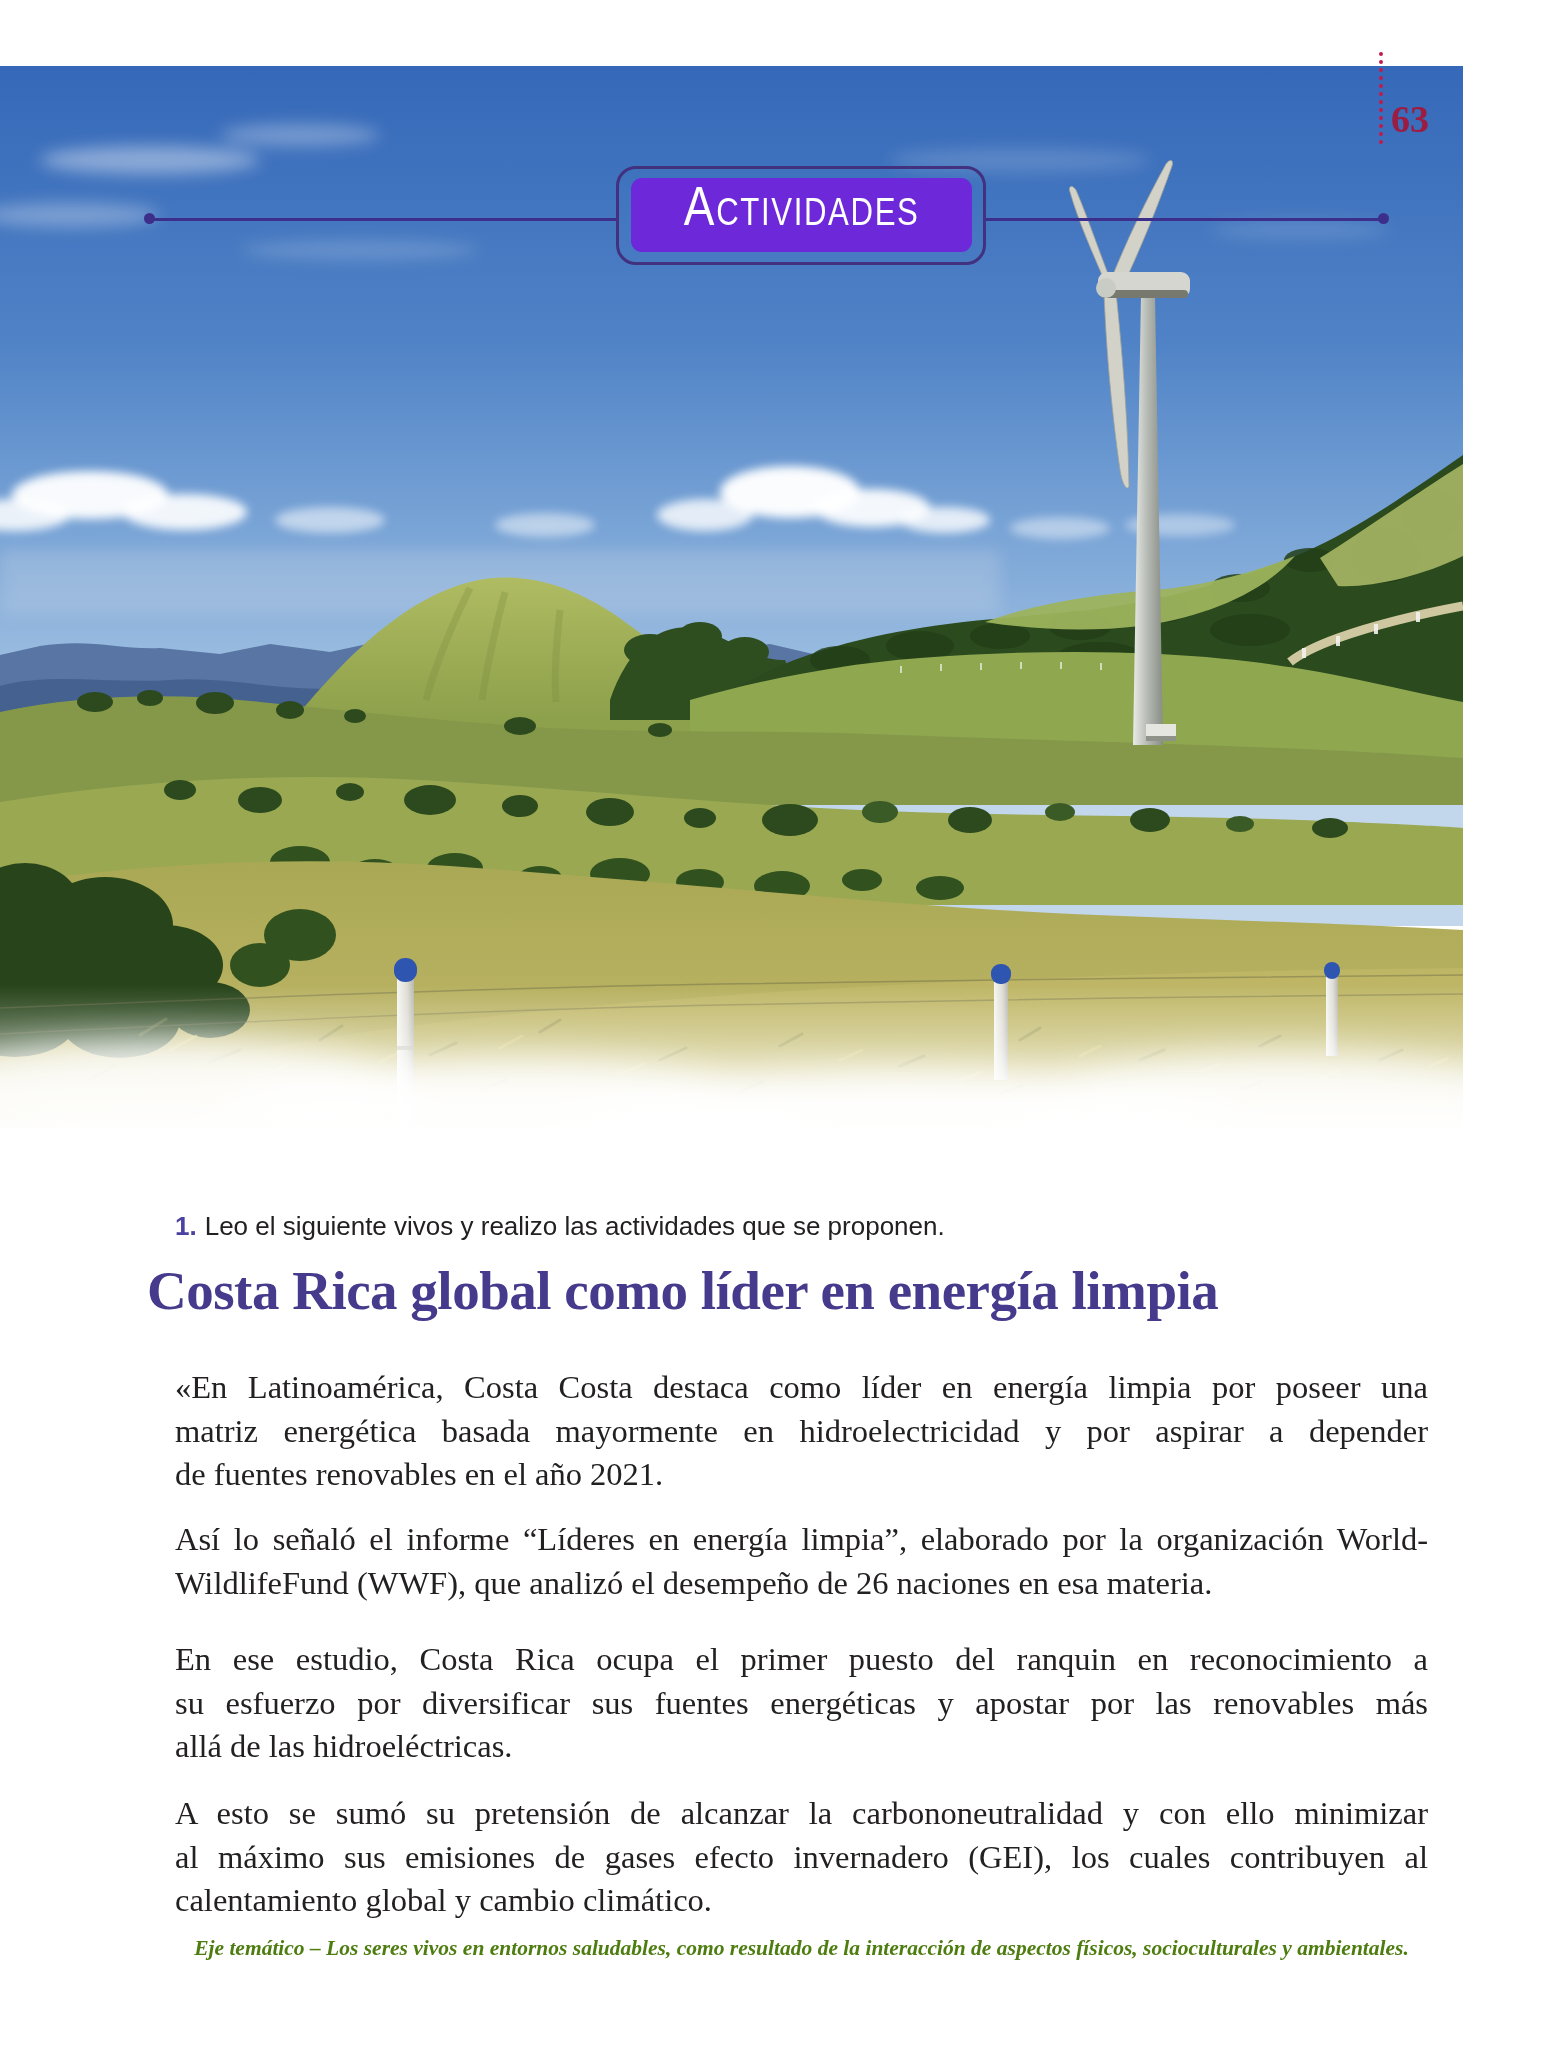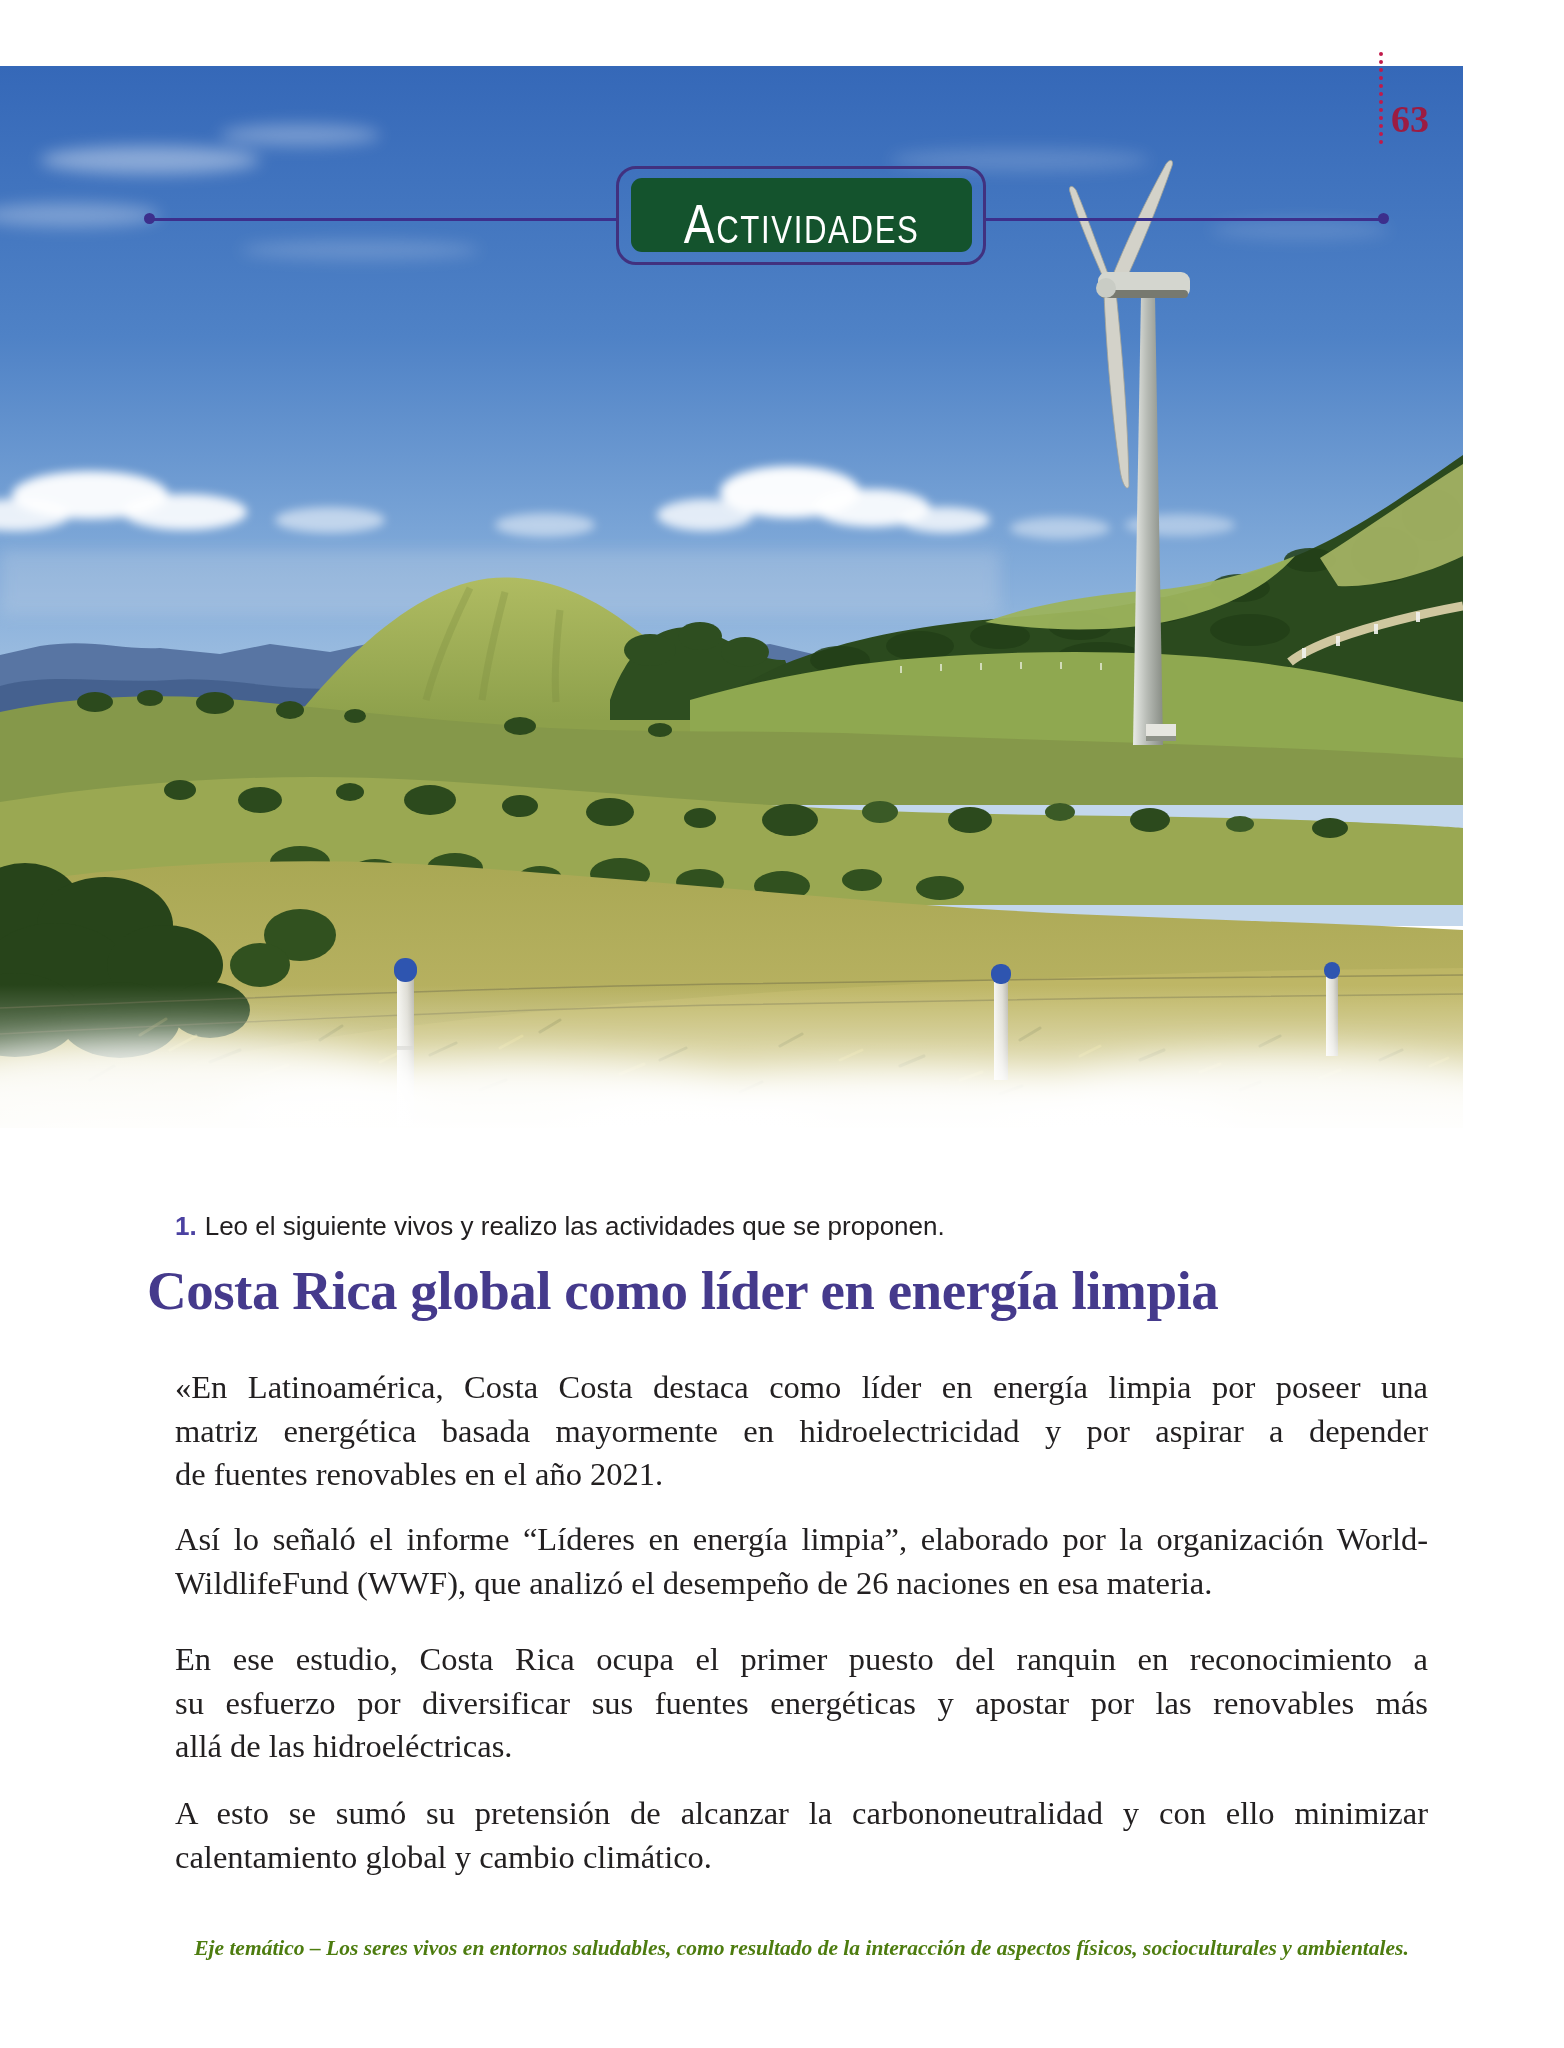--- a/index.html
+++ b/index.html
@@ -13,22 +13,22 @@
   .hline{position:absolute;top:218px;height:3px;background:#3c2f8c;}
   .hline-left{left:152px;width:466px;}
   .hline-right{left:985px;width:398px;}
   .hdot{position:absolute;top:213px;width:11px;height:11px;border-radius:50%;background:#3c2f8c;}
   .hdot-left{left:144px;}
   .hdot-right{left:1378px;}
 
   
   .badge-outline{position:absolute;left:616px;top:166px;width:364px;height:93px;
                  border:3px solid #41317f;border-radius:20px;background:transparent;}
-  .badge{position:absolute;left:631px;top:178px;width:341px;height:74px;background:#14532d;
-         border-radius:11px;display:flex;align-items:flex-end;justify-content:center;}
+  .badge{position:absolute;left:631px;top:178px;width:341px;height:74px;background:#6d28d9;
+         border-radius:11px;display:flex;align-items:flex-start;justify-content:center;}
   .badge-inner{transform:scaleX(.82);white-space:nowrap;color:#ffffff;
                font-family:"Liberation Sans",sans-serif;letter-spacing:2px;line-height:1;}
   .badge-a{font-size:56px;}
   .badge-rest{font-size:38px;}
 
   
   .pagenum-dots{position:absolute;left:1379px;top:52px;height:92px;width:0;
                 border-left:4px dotted #c11a4a;}
   .pagenum{position:absolute;left:1391px;top:97px;font-family:"Liberation Serif",serif;
            font-weight:700;font-size:38px;color:#9c1c42;}
@@ -320,18 +320,19 @@
   </div>
 
   <div class="para p3">
     <div class="jline">En ese estudio, Costa Rica ocupa el primer puesto del ranquin en reconocimiento a</div>
     <div class="jline">su esfuerzo por diversificar sus fuentes energéticas y apostar por las renovables más</div>
     <div class="lline">allá de las hidroeléctricas.</div>
   </div>
 
   <div class="para p4">
     <div class="jline">A esto se sumó su pretensión de alcanzar la carbononeutralidad y con ello minimizar</div>
+    <div class="jline">al máximo sus emisiones de gases efecto invernadero (GEI), los cuales contribuyen al</div>
     <div class="lline">calentamiento global y cambio climático.</div>
   </div>
 
   <div class="footer">Eje temático – Los seres vivos en entornos saludables, como resultado de la interacción de aspectos físicos, socioculturales y ambientales.</div>
 
 </div>
 
 </body></html>

